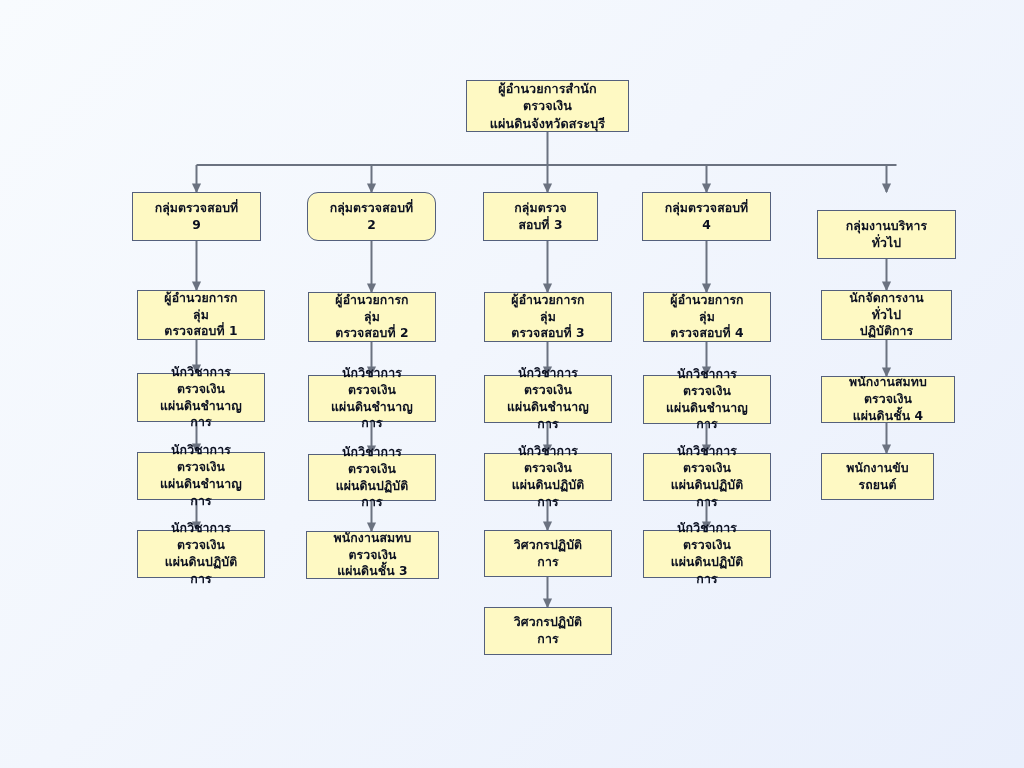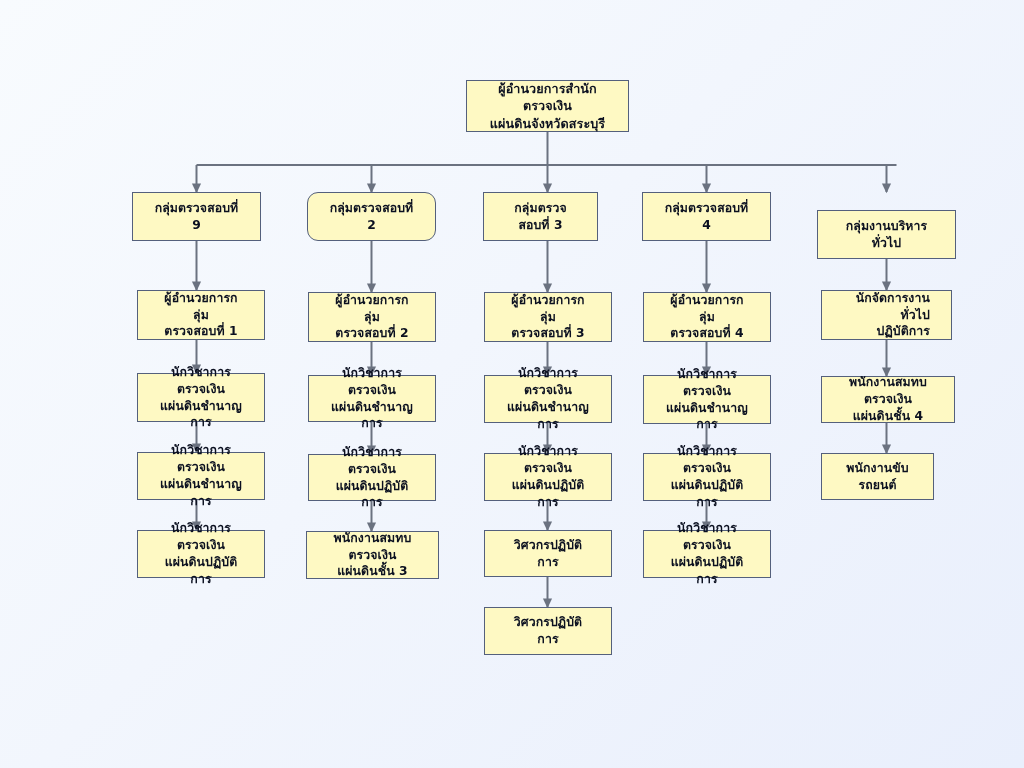--- a/index.html
+++ b/index.html
@@ -184,21 +184,21 @@
   </div>
   <div class="node" style="left:643px; top:453px; width:128px; height:48px;">
     <span class="node-label">นักวิชาการตรวจเงิน
 แผ่นดินปฏิบัติการ</span>
   </div>
   <div class="node" style="left:643px; top:530px; width:128px; height:48px;">
     <span class="node-label">นักวิชาการตรวจเงิน
 แผ่นดินปฏิบัติการ</span>
   </div>
 
-  <div class="node" style="left:821px; top:290px; width:131px; height:50px;text-align:right;">
+  <div class="node" style="left:821px; top:290px; width:131px; height:50px;">
     <span class="node-label">นักจัดการงานทั่วไป
 ปฏิบัติการ</span>
   </div>
   <div class="node" style="left:821px; top:376px; width:134px; height:47px;">
     <span class="node-label">พนักงานสมทบตรวจเงิน
 แผ่นดินชั้น 4</span>
   </div>
   <div class="node" style="left:821px; top:453px; width:113px; height:47px;">
     <span class="node-label">พนักงานขับรถยนต์</span>
   </div>

